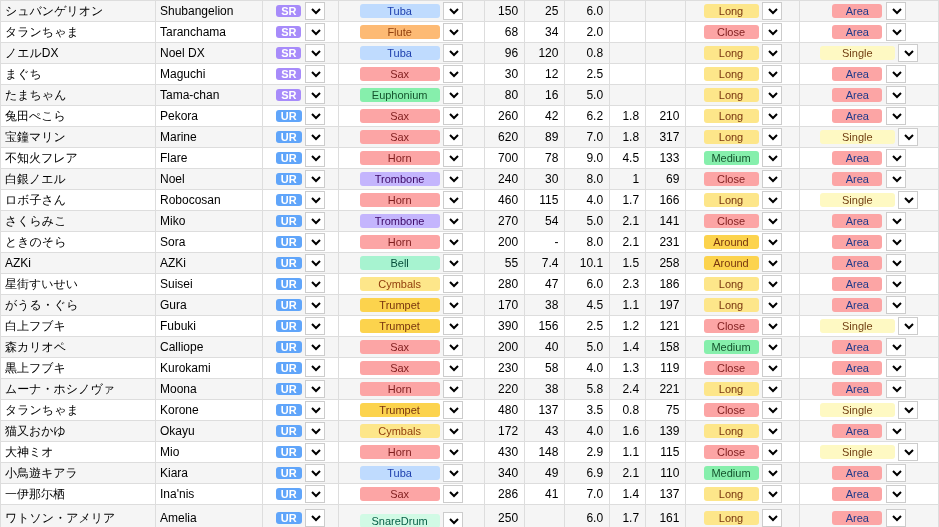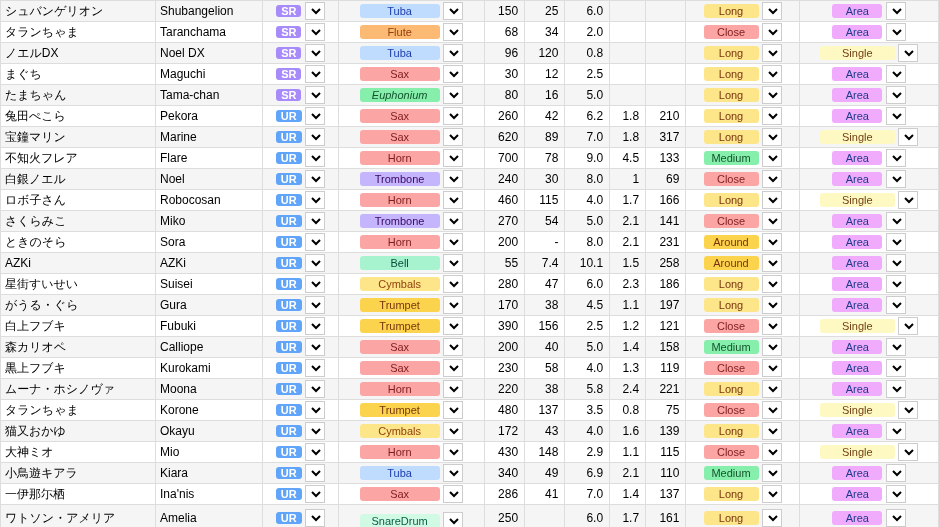--- a/index.html
+++ b/index.html
@@ -55,21 +55,21 @@
     .instr {
       display: inline-block;
       padding: 1px 6px;
       border-radius: 3px;
       font-size: 11px;
       min-width: 80px;
     }
     .instr-tuba { background: #bfdbfe; color: #1e40af; }
     .instr-flute { background: #fdba74; color: #92400e; }
     .instr-sax { background: #fca5a5; color: #7f1d1d; }
-    .instr-euphonium { background: #86efac; color: #14532d; font-style: italic; }
+    .instr-euphonium { background: #86efac; color: #14532d; }
     .instr-horn { background: #fca5a5; color: #7f1d1d; }
     .instr-trombone { background: #c4b5fd; color: #3b0764; }
     .instr-bell { background: #a7f3d0; color: #064e3b; }
     .instr-cymbals { background: #fde68a; color: #92400e; }
     .instr-trumpet { background: #fcd34d; color: #78350f; }
     .instr-snaredrum { background: #d1fae5; color: #065f46; margin-top: 8px; }
     .range-long { background: #fde68a; color: #78350f; }
     .range-close { background: #fca5a5; color: #7f1d1d; }
     .range-medium { background: #86efac; color: #14532d; }
     .range-around { background: #fcd34d; color: #78350f; }
@@ -79,21 +79,21 @@
       border-radius: 3px;
       font-size: 11px;
       min-width: 55px;
     }
     .area-badge {
       display: inline-block;
       padding: 1px 6px;
       border-radius: 3px;
       font-size: 11px;
       min-width: 50px;
-      background: #f0abfc;
+      background: #fca5a5;
       color: #1e3a8a;
     }
     .single-badge {
       display: inline-block;
       padding: 1px 22px;
       border-radius: 3px;
       font-size: 11px;
       min-width: 50px;
       background: #fef9c3;
       color: #713f12;

